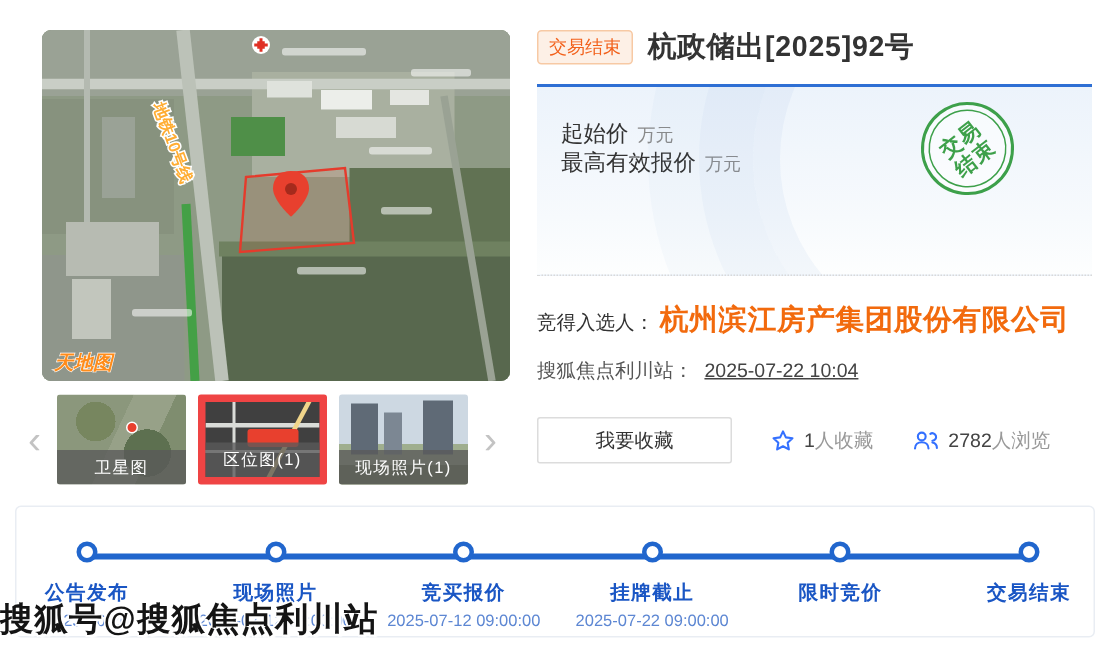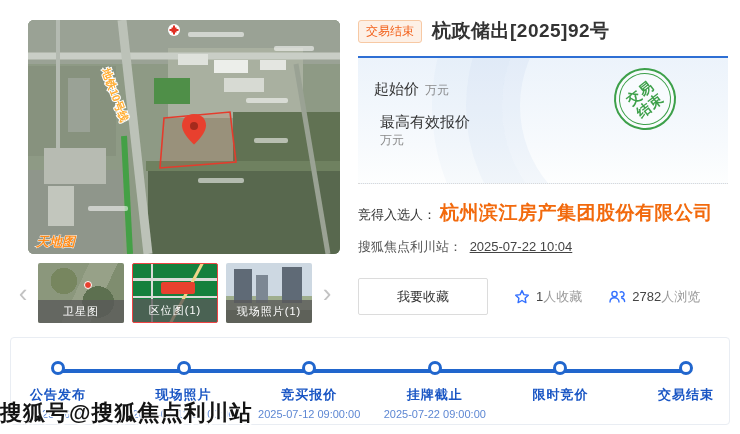--- a/index.html
+++ b/index.html
@@ -24,21 +24,21 @@
     overflow:hidden;cursor:pointer;flex:0 0 auto;background:#dde3da;padding-left:24px;}
   .thumb-cap{position:absolute;left:0;right:0;bottom:0;height:23px;
     background:rgba(90,90,90,.78);color:#fff;font-size:11px;display:flex;
     align-items:center;justify-content:center;letter-spacing:1px;}
   .t-sat{background:
     radial-gradient(circle at 30% 30%, #77865f 0 18%, transparent 18%),
     radial-gradient(circle at 70% 65%, #5d7050 0 22%, transparent 22%),
     linear-gradient(115deg,#8b977c 0 45%, #97a188 45% 70%, #7f8d6f 70%);}
   .t-sat .pin-dot{position:absolute;left:46px;top:18px;width:8px;height:8px;border-radius:50%;
     background:#e8402e;border:1px solid #fff;}
-  .t-map{background:#15803d;border:1px solid #ef4444;text-decoration:underline;}
+  .t-map{background:#404040;border:5px solid #ef4444;text-decoration:underline;}
   .t-map .street{position:absolute;background:#dadcd8;}
   .t-map .street.h1{left:0;right:0;top:14px;height:3px;}
   .t-map .street.h2{left:0;right:0;top:32px;height:2px;}
   .t-map .street.v1{left:18px;top:0;bottom:0;width:2px;}
   .t-map .street.d1{left:52px;top:-6px;width:3px;height:70px;background:#f0d58a;transform:rotate(28deg);}
   .t-map .blob{position:absolute;left:28px;top:18px;width:34px;height:12px;background:#e8402e;border-radius:2px;}
   .t-photo{background:linear-gradient(#cdd8e2 0 55%, #9fae8e 55% 78%, #6d7a58 78%);}
   .t-photo .tower{position:absolute;background:#5f6a76;}
   .t-photo .tw1{left:8px;top:6px;width:18px;height:34px;}
   .t-photo .tw2{left:30px;top:12px;width:12px;height:28px;background:#7c8793;}
@@ -52,40 +52,40 @@
   .title{font-size:19px;font-weight:bold;color:var(--text-dark);margin-left:10px;letter-spacing:.5px;}
 
   .price-card{position:relative;margin-top:12px;height:128px;
     border-top:2px solid #2e6fd4;
     background:linear-gradient(180deg,#ecf3fb 0%,#f7fafd 70%,#fdfefe 100%);
     border-bottom:1px dotted #d9d9d9;padding:22px 16px 0 16px;overflow:hidden;}
   .price-card::after{content:"";position:absolute;right:-50px;top:-90px;width:240px;height:240px;
     border-radius:50%;border:18px solid rgba(110,150,210,.07);
     box-shadow:0 0 0 36px rgba(110,150,210,.05),0 0 0 70px rgba(110,150,210,.04);pointer-events:none;}
   .price-row{display:flex;align-items:baseline;}
-  .price-row + .price-row{margin-top:14px;flex-direction:column;}
+  .price-row + .price-row{}
   .p-label{font-size:15px;color:var(--text-dark);}
   .p-value{font-size:30px;font-weight:bold;color:var(--accent);margin-left:12px;letter-spacing:1px;line-height:1;}
   .p-unit{font-size:12px;color:#8a8a8a;margin-left:6px;}
 
   .stamp{position:absolute;right:52px;top:10px;width:62px;height:62px;border:2px solid var(--green);
     border-radius:50%;display:flex;align-items:center;justify-content:center;
     transform:rotate(-38deg);background:rgba(255,255,255,.55);}
   .stamp-inner{width:52px;height:52px;border:1px solid var(--green);border-radius:50%;
     display:flex;flex-direction:column;align-items:center;justify-content:center;
     color:var(--green);font-size:14px;font-weight:bold;line-height:1.15;letter-spacing:1px;}
 
   .winner{margin-top:16px;display:flex;align-items:baseline;}
   .w-label{font-size:13px;color:var(--text-dark);flex:0 0 auto;}
   .w-name{font-size:19px;font-weight:bold;color:var(--accent);margin-left:4px;letter-spacing:.5px;}
   .endtime{margin-top:12px;font-size:13px;color:#555;}
   .endtime .et-val{color:#444;margin-left:4px;text-decoration:underline;}
 
   .actions{margin-top:22px;display:flex;align-items:center;}
-  .fav-btn{width:130px;height:37px;background:#fff;border:1px solid #dcdcdc;border-radius:2px;
+  .fav-btn{width:130px;height:31px;background:#fff;border:1px solid #dcdcdc;border-radius:2px;
     font-size:13px;color:var(--text-dark);cursor:pointer;font-family:inherit;}
   .stat{display:flex;align-items:center;margin-left:26px;font-size:13px;color:var(--text-gray);cursor:pointer;}
   .stat .num{color:#444;margin-left:6px;}
   .stat svg{display:block;}
   .stat.views{cursor:default;}
 
   
   .timeline-card{position:absolute;left:10px;top:337px;width:720px;height:88px;
     border:1px solid #e9edf3;border-radius:4px;background:#fff;}
   .tl-track{position:absolute;left:47px;right:43px;top:31px;height:4px;background:var(--blue);border-radius:2px;}

